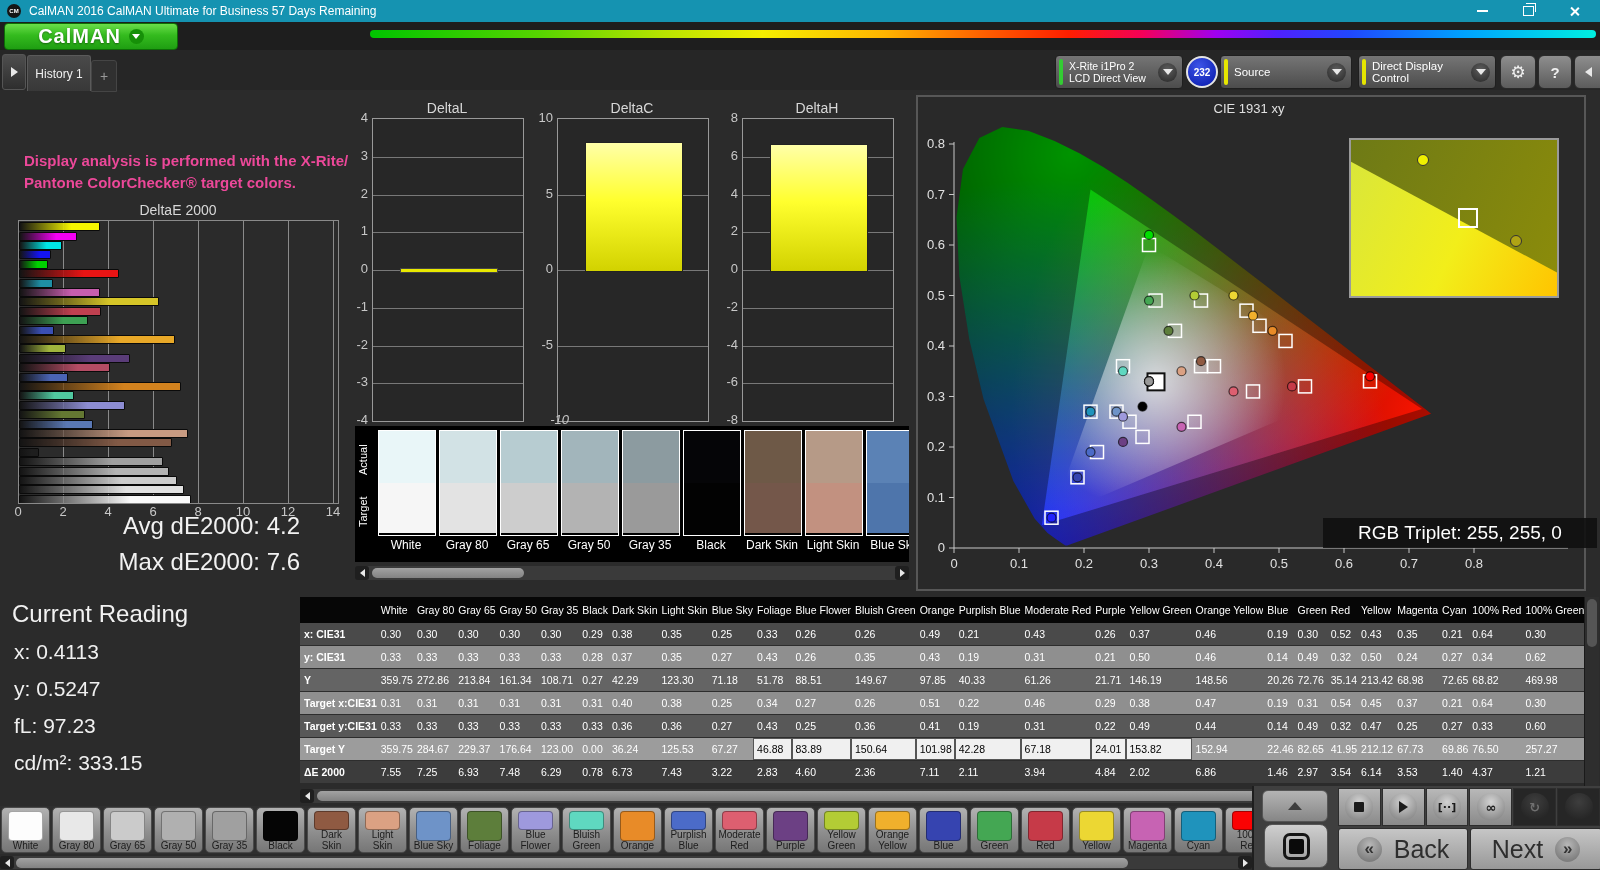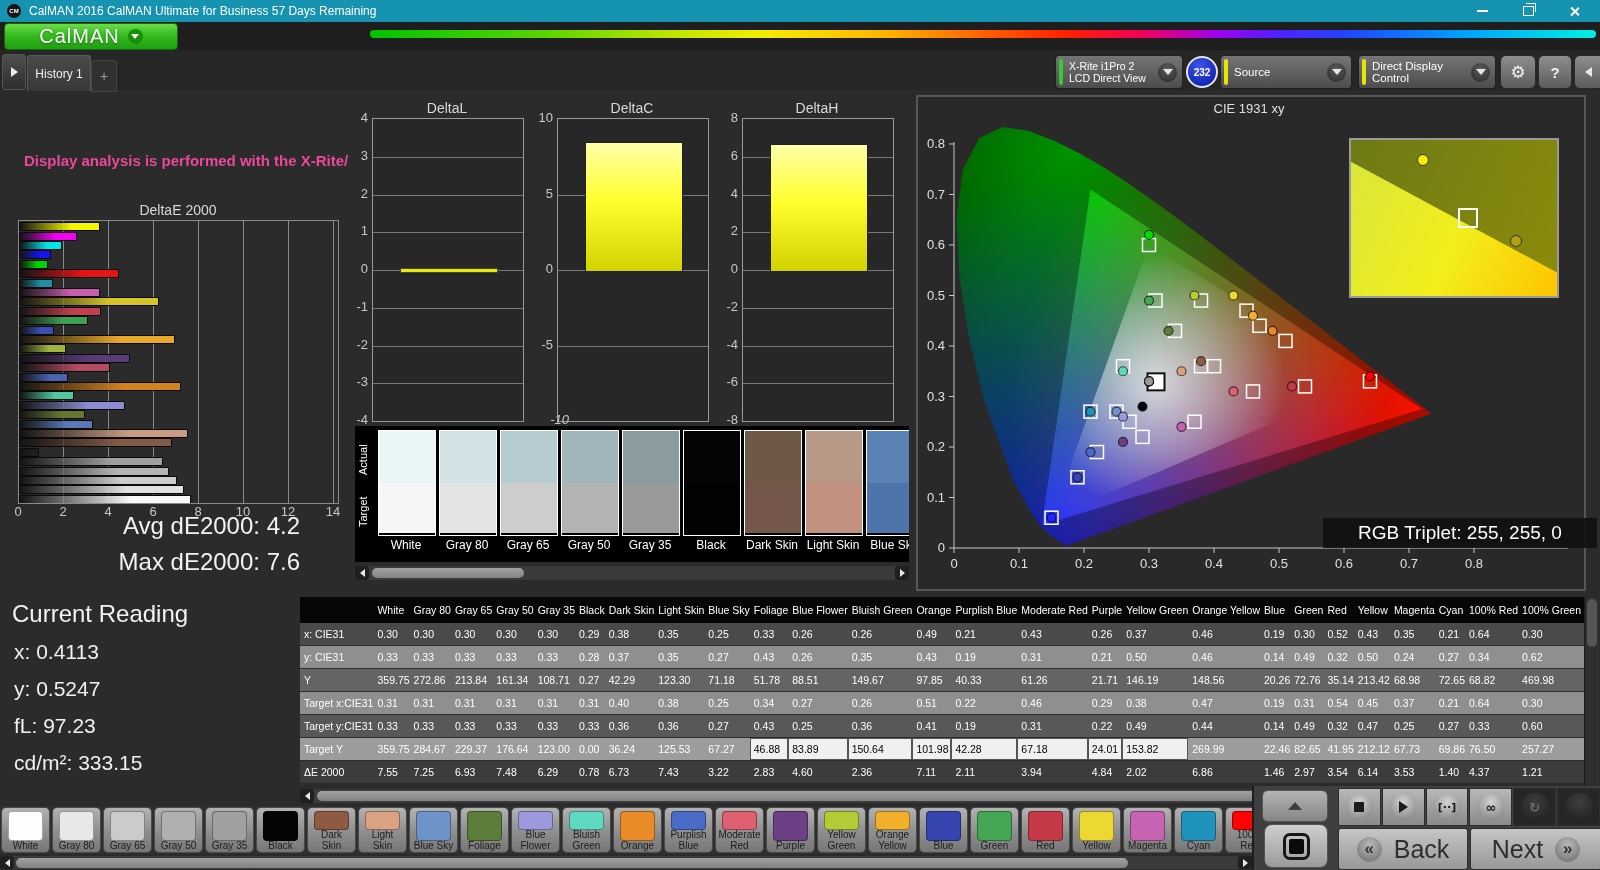--- a/index.html
+++ b/index.html
@@ -19,21 +19,21 @@
   .restore-glyph:before{content:"";position:absolute;left:2px;top:-4px;width:9px;height:8px;border:1px solid #fff;border-bottom:none;border-left:none;}
   .close-glyph{position:relative;width:11px;height:11px;}
   .close-glyph:before,.close-glyph:after{content:"";position:absolute;left:5px;top:0;width:1.6px;height:11px;background:#fff;}
   .close-glyph:before{transform:rotate(45deg);} .close-glyph:after{transform:rotate(-45deg);}
 
   
   #logobar{left:0;top:22px;width:1600px;height:28px;background:#1e1e1e;}
   #calman-logo{position:absolute;left:4px;top:1px;width:172px;height:25px;border-radius:4px;
       background:linear-gradient(180deg,#6ade4a 0%,#34bb1e 45%,#1f9e12 100%);border:1px solid #0d6d06;
       display:flex;align-items:center;justify-content:center;gap:8px;}
-  #calman-logo .txt{color:#fff;font-size:20px;font-weight:normal;letter-spacing:1px;text-shadow:0 1px 2px rgba(0,0,0,.4);}
+  #calman-logo .txt{color:#fff;font-size:20px;font-weight:bold;letter-spacing:1px;text-shadow:0 1px 2px rgba(0,0,0,.4);}
   #calman-logo .chev{width:15px;height:15px;border-radius:50%;background:#169008;display:flex;align-items:center;justify-content:center;}
   #calman-logo .chev:after{content:"";border-left:4px solid transparent;border-right:4px solid transparent;border-top:5px solid #fff;}
   #spectrum{position:absolute;left:370px;top:8px;width:1226px;height:8px;border-radius:4px;
       background:linear-gradient(90deg,#00c400 0%,#58d400 14%,#b8e400 24%,#f4ee00 32%,#ffb400 42%,#ff6000 50%,#ff1e00 57%,#f40058 63%,#a000f0 69%,#5020ff 74%,#2048ff 80%,#00a0ff 89%,#00f0e0 100%);}
 
   
   #tabbar{left:0;top:50px;width:1600px;height:40px;background:#262626;}
   #tab-nav-left{position:absolute;left:2px;top:4px;width:22px;height:34px;border-radius:3px;
       background:linear-gradient(180deg,#4e4e4e,#2e2e2e);border:1px solid #555;display:flex;align-items:center;justify-content:center;}
   .tri-r{border-top:5px solid transparent;border-bottom:5px solid transparent;border-left:7px solid #e8e8e8;}
@@ -117,21 +117,21 @@
   .ins-dot{position:absolute;width:10px;height:10px;border-radius:50%;border:1.5px solid #333;transform:translate(-50%,-50%);}
   .ins-sq{position:absolute;width:16px;height:16px;border:2px solid #fff;transform:translate(-50%,-50%);}
   #rgb-triplet{left:1284px;top:518px;width:274px;height:30px;background:rgba(15,15,15,0.88);
       color:#fff;font-size:19px;line-height:30px;text-align:center;margin-left:39px;}
 
   
   #table-wrap{left:300px;top:597px;width:1284px;height:186px;overflow:hidden;background:#222;}
   #data-table{border-collapse:collapse;table-layout:fixed;font-size:10.5px;color:#fff;}
   #data-table th{background:#060606;font-weight:normal;height:26px;text-align:left;padding:0 0 0 4px;white-space:nowrap;overflow:hidden;}
   #data-table td{height:22px;padding:0 0 0 4px;white-space:nowrap;overflow:hidden;border-bottom:1px solid rgba(255,255,255,.05);}
-  #data-table td.rowhdr{}
+  #data-table td.rowhdr{font-weight:bold;}
   #data-table td.hl{background:#f0f0f0;color:#000;box-shadow:inset 0 0 0 1px #555;}
   #tbl-vscroll{left:1584px;top:597px;width:14px;height:190px;background:#2e2e2e;border-left:1px solid #1a1a1a;}
   #tbl-vscroll .vthumb{position:absolute;left:2px;top:2px;width:10px;height:48px;border-radius:5px;background:#555;}
   #tbl-hscroll{left:300px;top:789px;width:1282px;height:14px;}
   #tbl-hscroll-right{left:1584px;top:789px;width:14px;height:14px;background:#1f1f1f;border-radius:3px;
       display:flex;align-items:center;justify-content:center;}
 
   
   #patch-row{left:0;top:806px;width:1252px;height:48px;background:#2f2f2f;overflow:hidden;}
   .patch-btn{position:absolute;top:1px;width:49px;height:46px;border-radius:5px;border:1px solid #4a4a4a;
@@ -223,20 +223,21 @@
     </div>
     <div class="sq-btn" id="btn-settings">⚙</div>
     <div class="sq-btn" id="btn-help">?</div>
     <div class="sq-btn" id="btn-collapse">
         <span class="tri-l"></span>
       </div>
   </div>
 
   <div class="abs" id="cc-desc">
     <div>Display analysis is performed with the X-Rite/</div>
+    <div>Pantone ColorChecker® target colors.</div>
   </div>
 
   <div class="abs chart-title" id="de-title">DeltaE 2000</div>
   <div class="abs" id="de-plot">
       <div class="vline" style="left: 0px;"></div>
       <div class="vline" style="left: 45px;"></div>
       <div class="vline" style="left: 90px;"></div>
       <div class="vline" style="left: 135px;"></div>
       <div class="vline" style="left: 180px;"></div>
       <div class="vline" style="left: 225px;"></div>
@@ -784,21 +785,21 @@
             <td>125.53</td>
             <td>67.27</td>
             <td class="hl">46.88</td>
             <td class="hl">83.89</td>
             <td class="hl">150.64</td>
             <td class="hl">101.98</td>
             <td class="hl">42.28</td>
             <td class="hl">67.18</td>
             <td class="hl">24.01</td>
             <td class="hl">153.82</td>
-            <td>269.99</td>
+            <td>152.94</td>
             <td>22.46</td>
             <td>82.65</td>
             <td>41.95</td>
             <td>212.12</td>
             <td>67.73</td>
             <td>69.86</td>
             <td>76.50</td>
             <td>257.27</td>
             <td>25.97</td>
           </tr>

